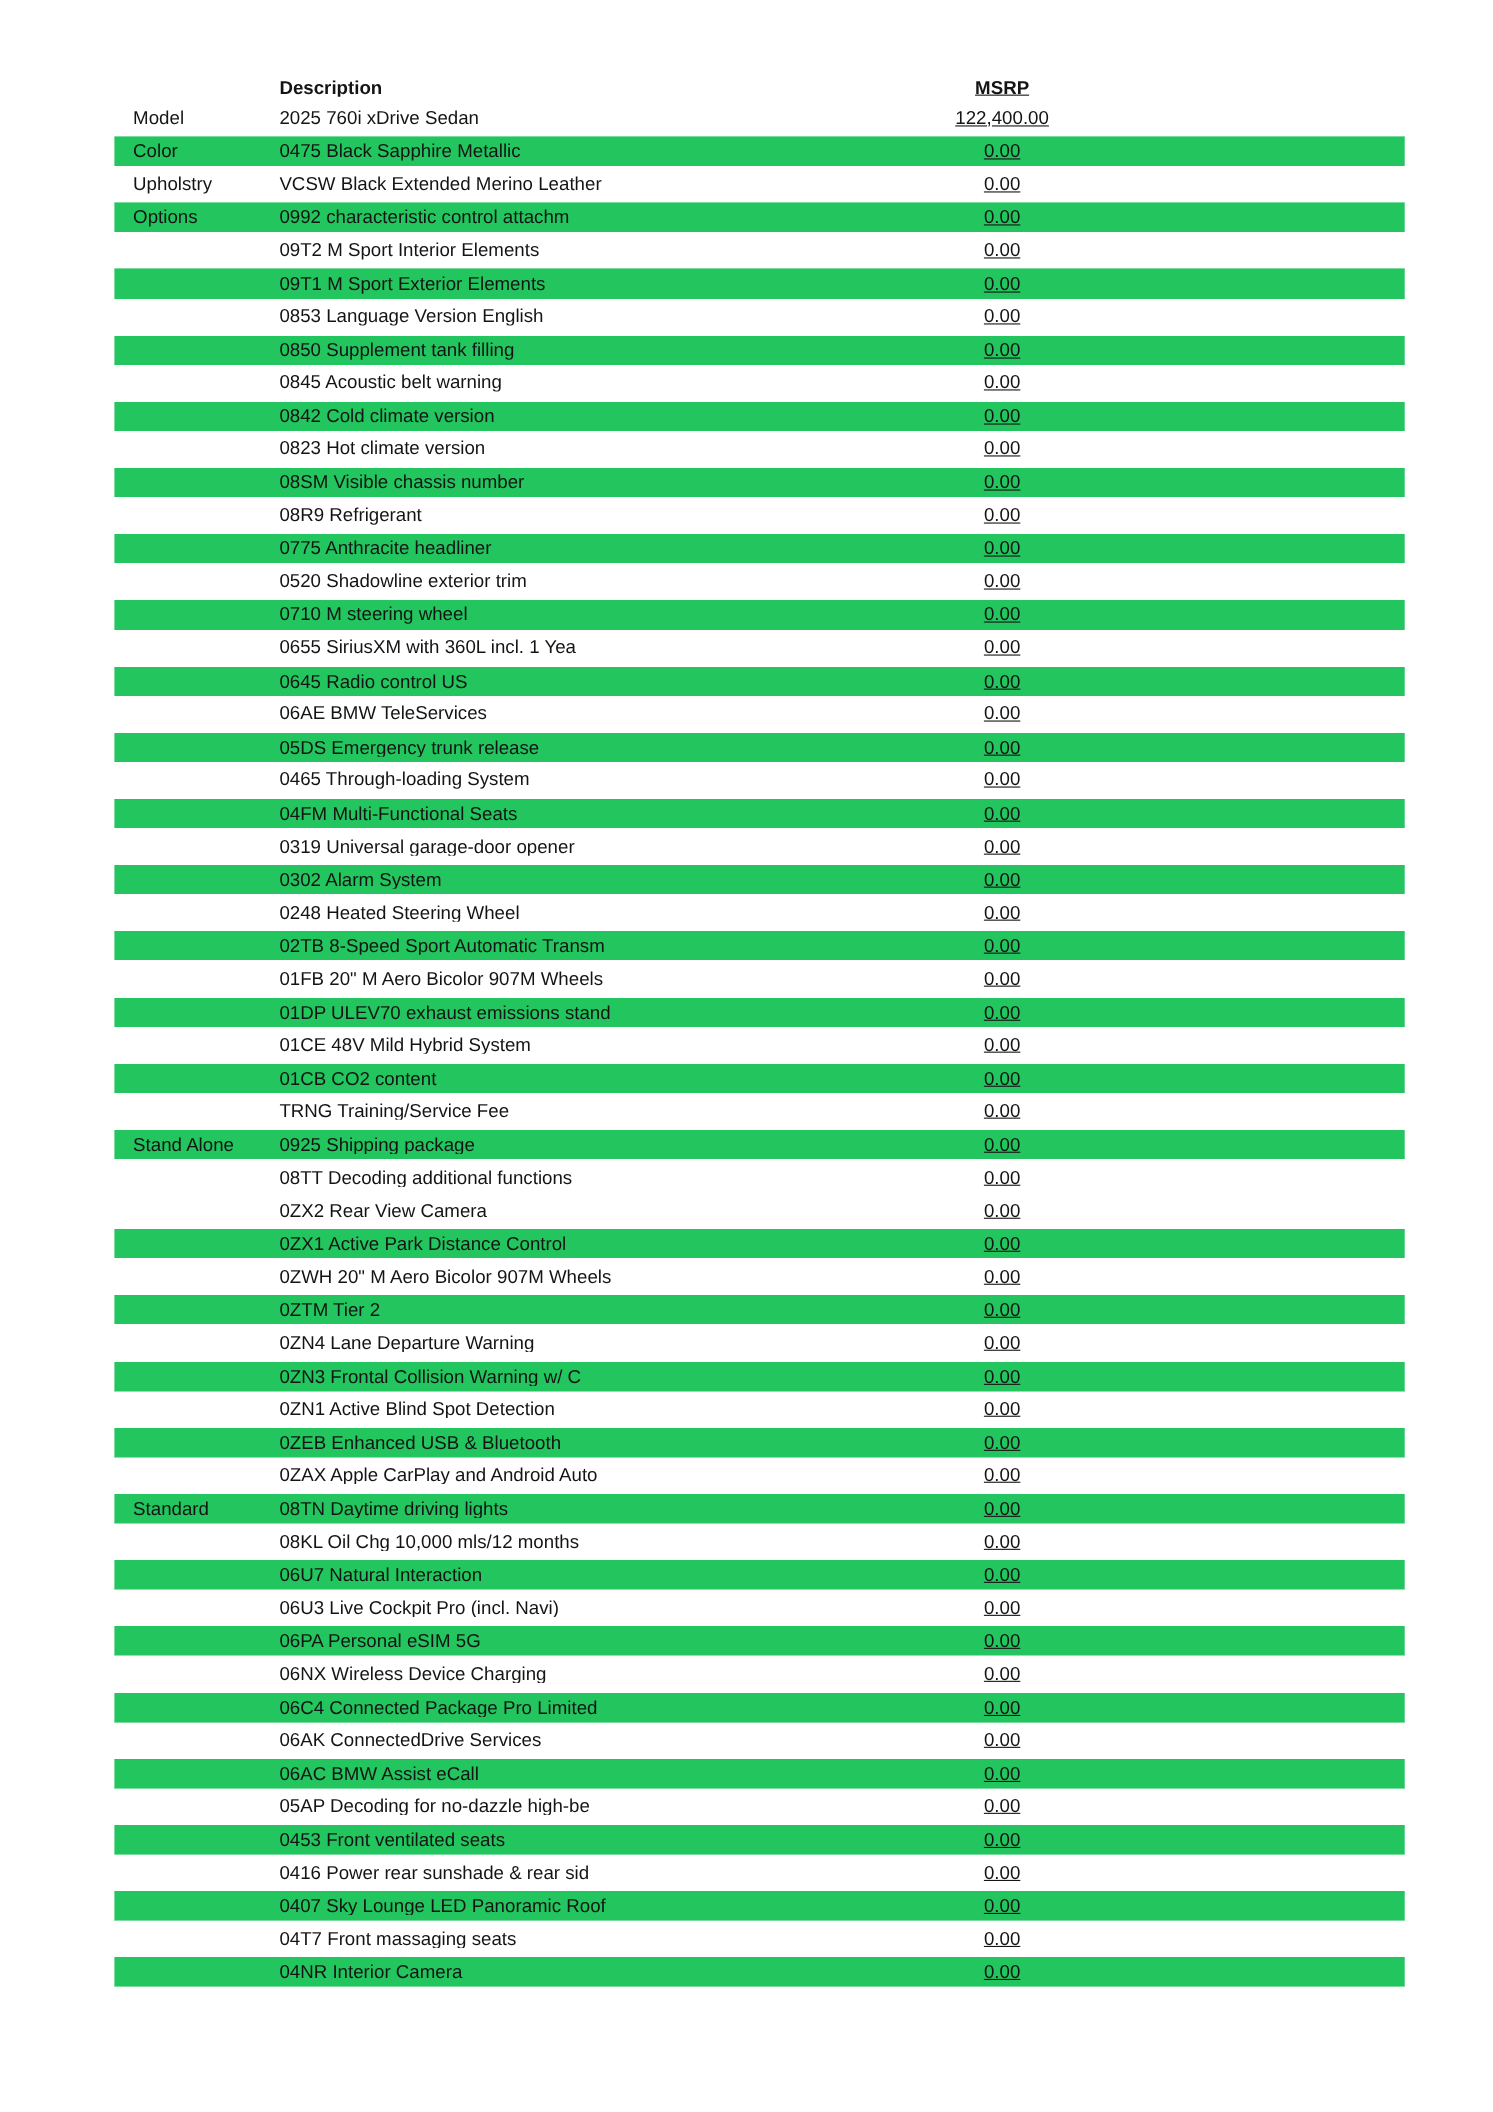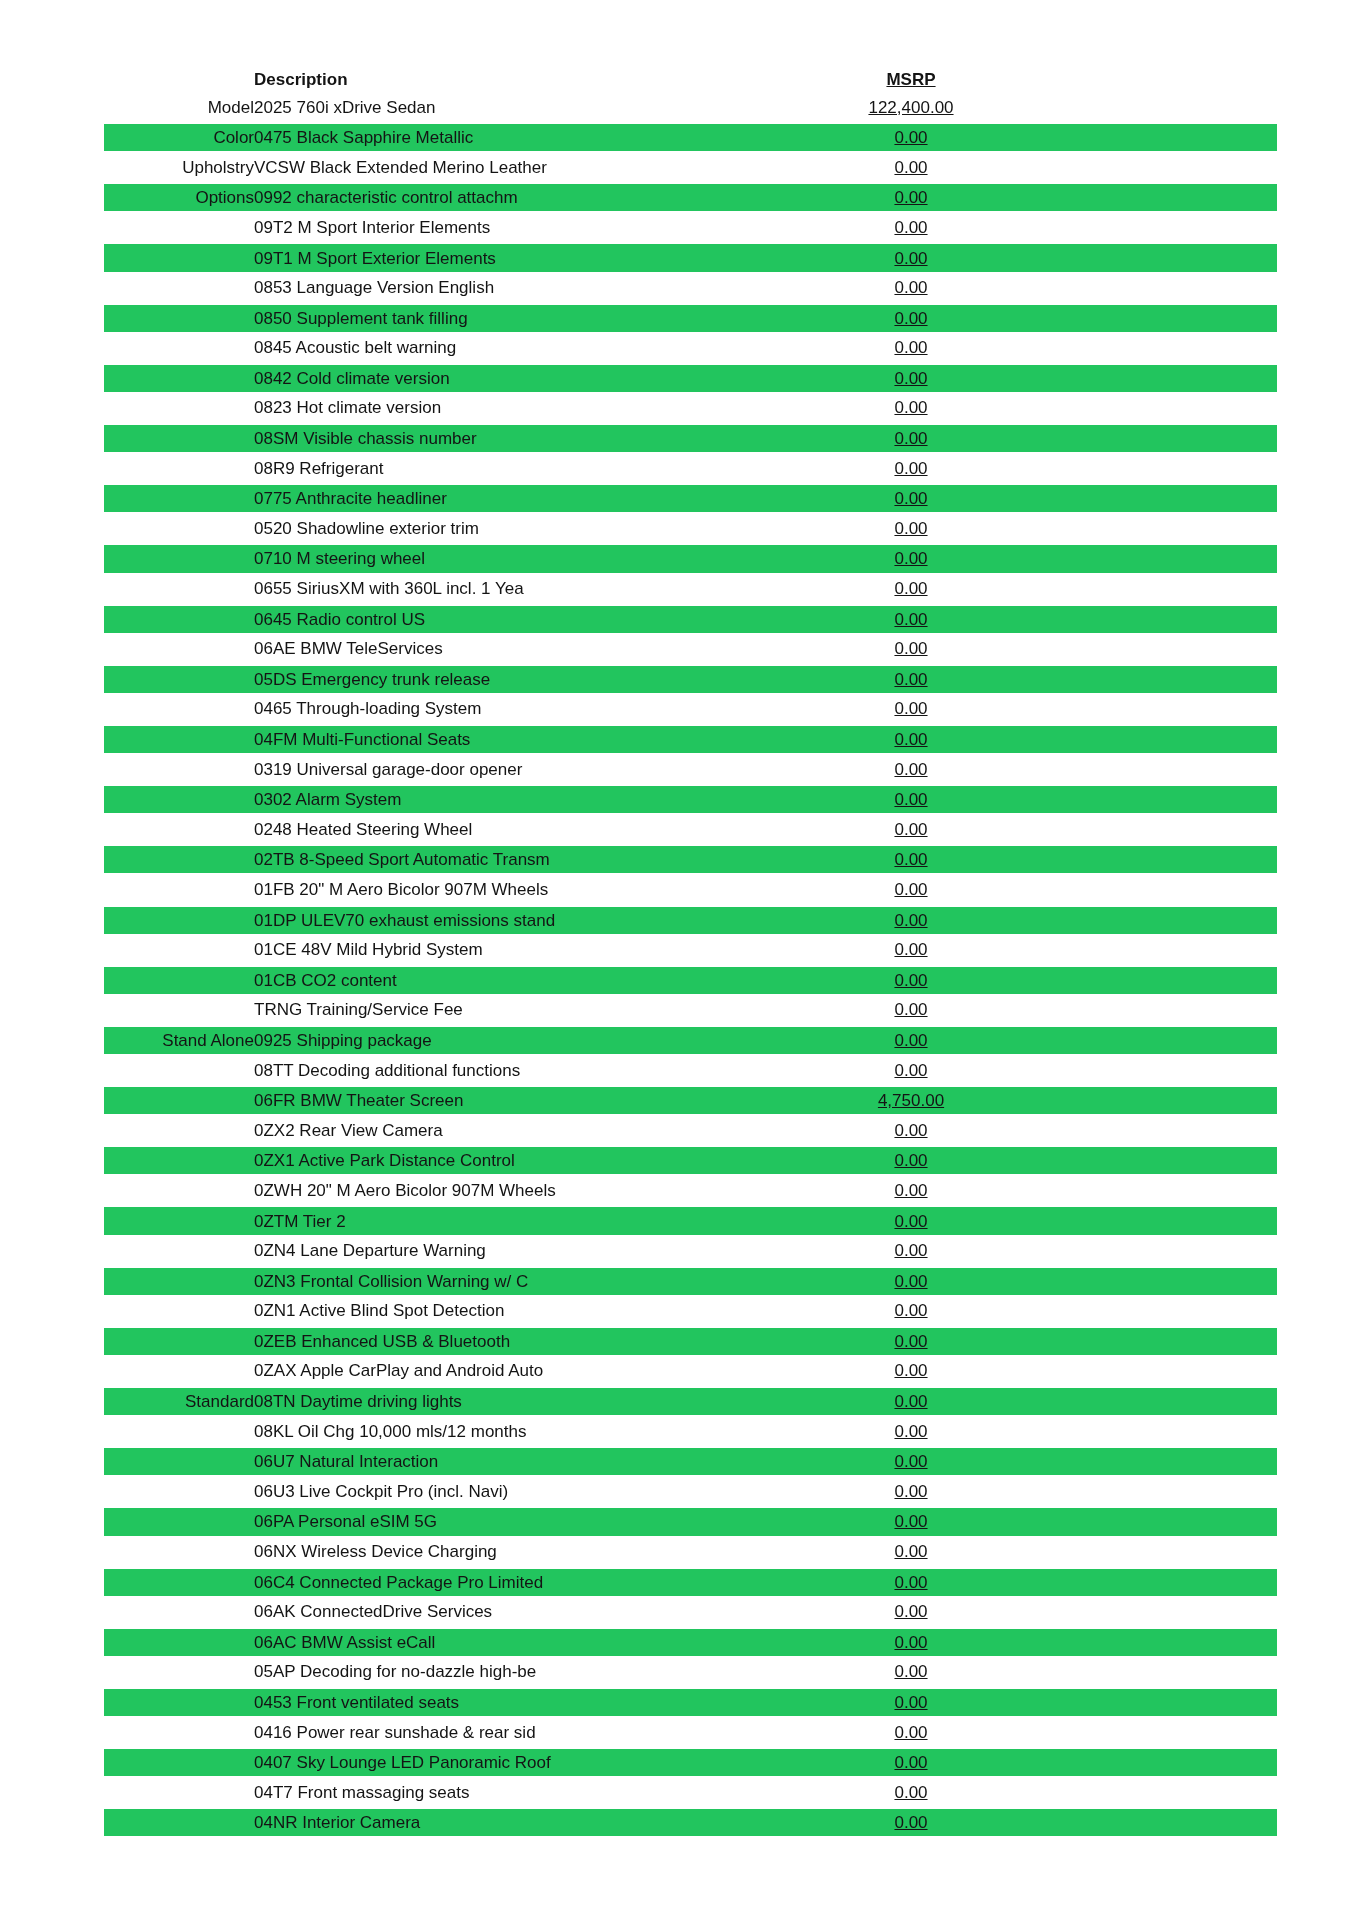--- a/index.html
+++ b/index.html
@@ -39,21 +39,20 @@
     background-clip: padding-box;
     border-top: 2px solid #ffffff;
     border-bottom: 1.5px solid #ffffff;
   }
   .c-label {
     width: 150px;
     padding-left: 17px;
     box-sizing: border-box;
     flex: none;
     overflow: hidden;
-    text-align: right;
   }
   .c-desc {
     flex: 1 1 auto;
     overflow: hidden;
   }
   .c-msrp {
     width: 160px;
     flex: none;
     text-align: center;
     text-decoration: underline;
@@ -298,26 +297,20 @@
     <div class="c-spacer"></div>
   </div>
 
   <div class="row">
     <div class="c-label cell-category"></div>
     <div class="c-desc cell-description">08TT Decoding additional functions</div>
     <div class="c-msrp cell-msrp">0.00</div>
     <div class="c-spacer"></div>
   </div>
 
-  <div class="row striped">
-    <div class="c-label cell-category"></div>
-    <div class="c-desc cell-description">06FR BMW Theater Screen</div>
-    <div class="c-msrp cell-msrp">4,750.00</div>
-    <div class="c-spacer"></div>
-  </div>
 
   <div class="row">
     <div class="c-label cell-category"></div>
     <div class="c-desc cell-description">0ZX2 Rear View Camera</div>
     <div class="c-msrp cell-msrp">0.00</div>
     <div class="c-spacer"></div>
   </div>
 
   <div class="row striped">
     <div class="c-label cell-category"></div>

